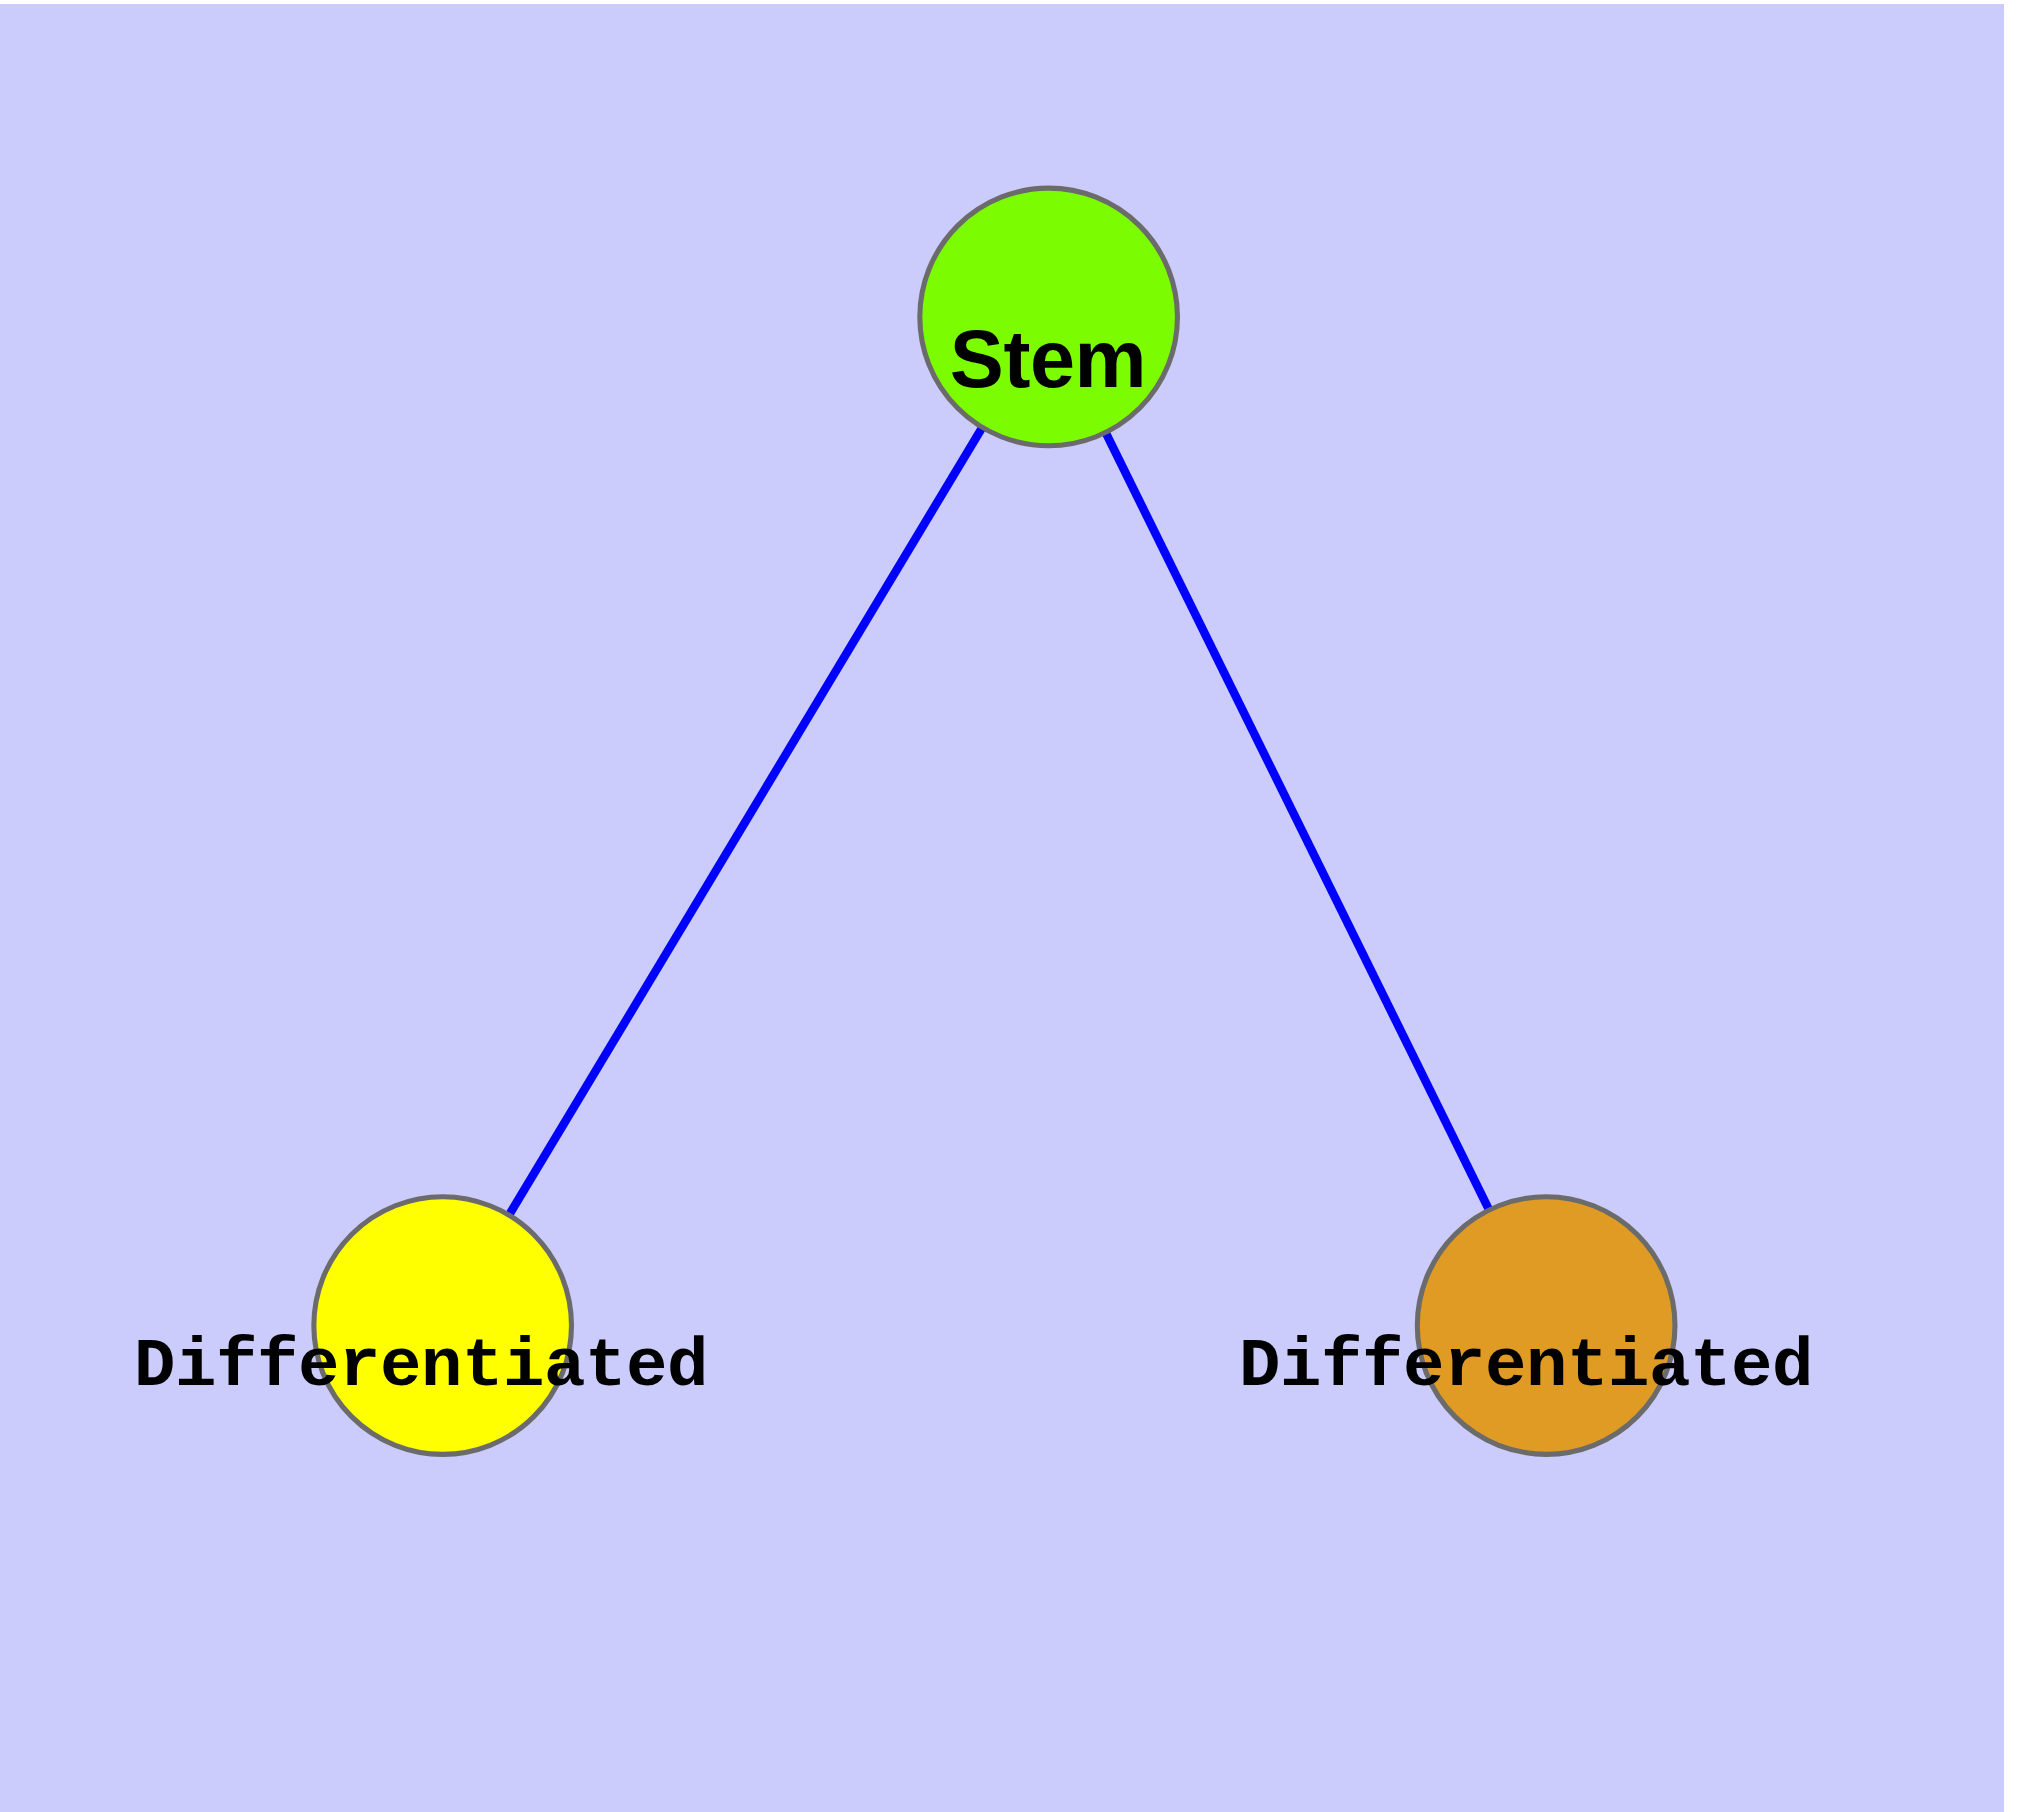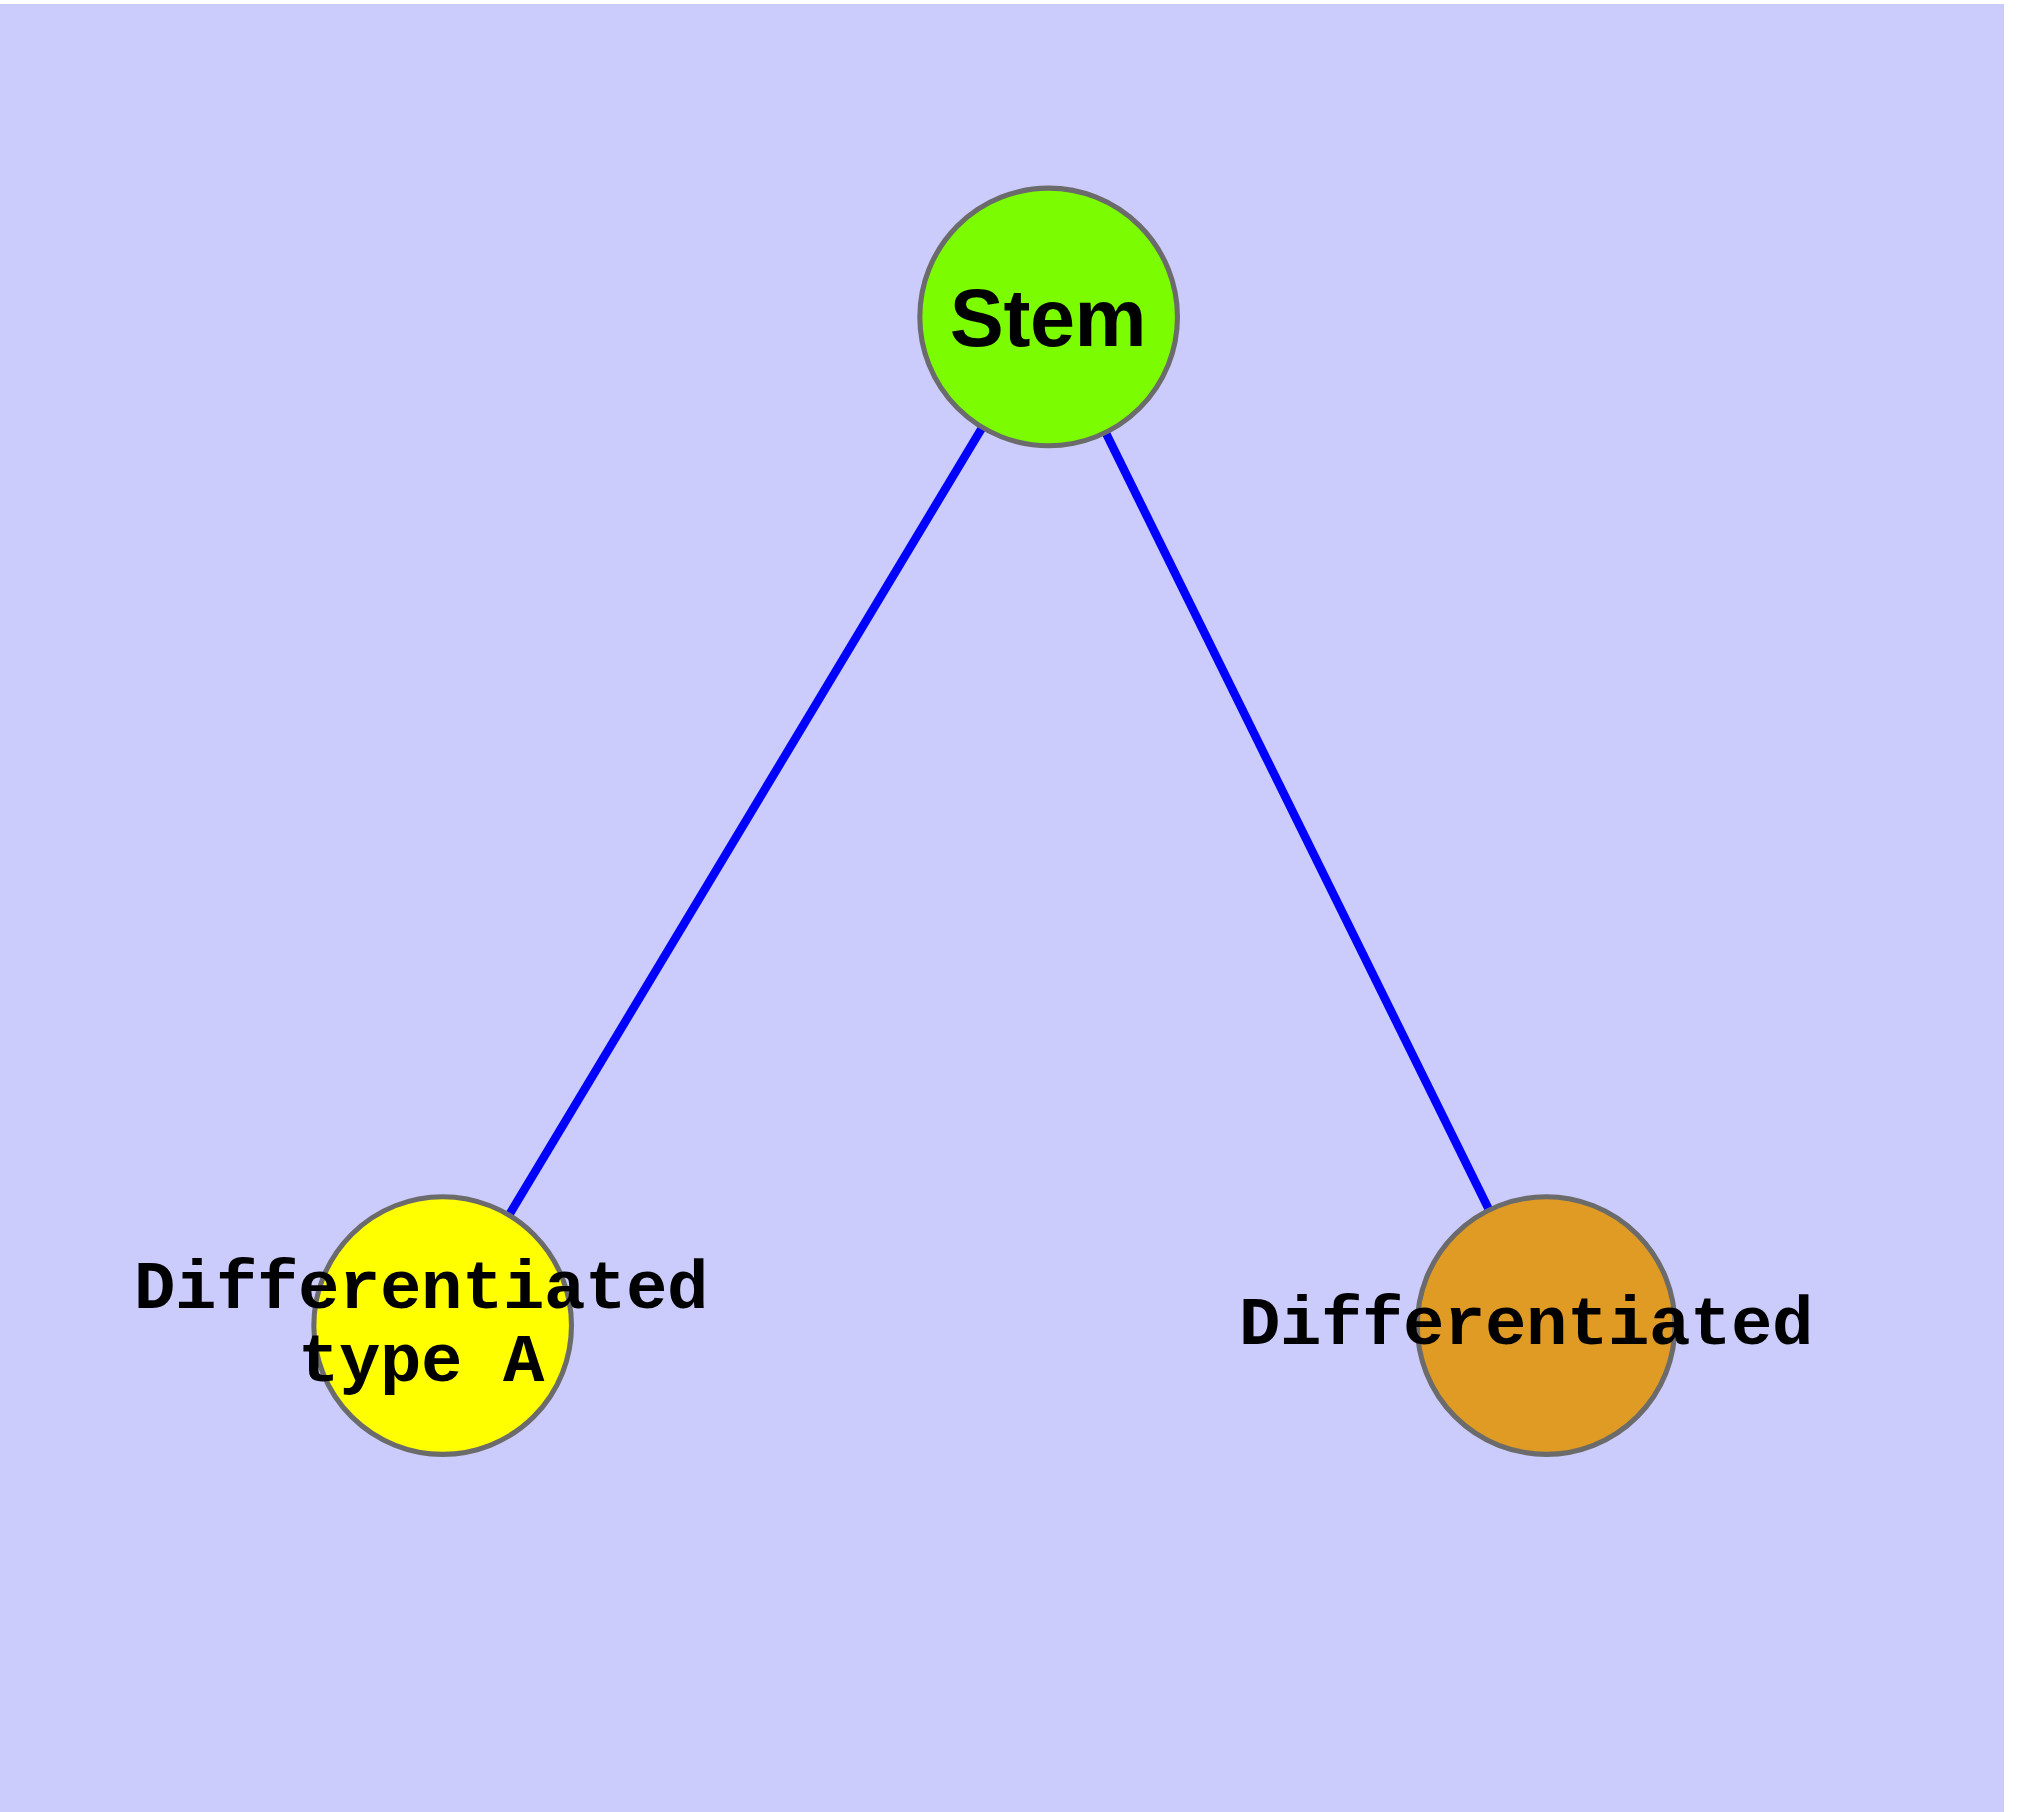--- a/index.html
+++ b/index.html
@@ -33,20 +33,21 @@
   .node-label {
     position: absolute;
     transform: translate(-50%, -50%);
     text-align: center;
     font-weight: bold;
     color: #000000;
     white-space: nowrap;
     line-height: 1.06;
     letter-spacing: -0.4px;
     pointer-events: none;
+    margin-top: 41px;
   }
   .node-label.root {
     font-size: 81px;
   }
   .node-label.leaf {
     font-size: 69px;
     font-family: Liberation Mono, monospace;
   }
 </style>
 </head>
@@ -67,21 +68,20 @@
         <circle cx="1824" cy="1564" r="152" fill="#e09b24" stroke="#6b6b6b" stroke-width="6"></circle>
       </g>
   </svg>
 
   <div id="labels-layer">
       <div class="node-label root" style="left: 1048px; top: 319px; color: rgb(0, 0, 0);">
         <div>Stem</div>
       </div>
       <div class="node-label leaf" style="left: 421px; top: 1327px; color: rgb(0, 0, 0);">
         <div>Differentiated</div>
-        <div>type A</div>
       </div>
       <div class="node-label leaf" style="left: 1526px; top: 1327px; color: rgb(0, 0, 0);">
         <div>Differentiated</div>
       </div>
     </div>
 
 </div>
 
 
 </body></html>

